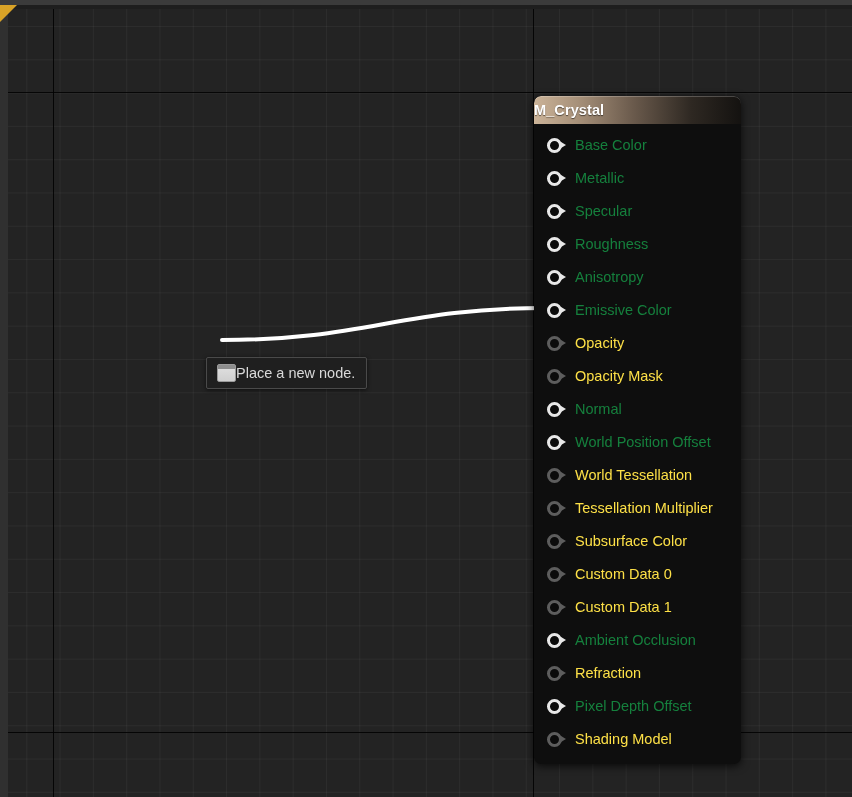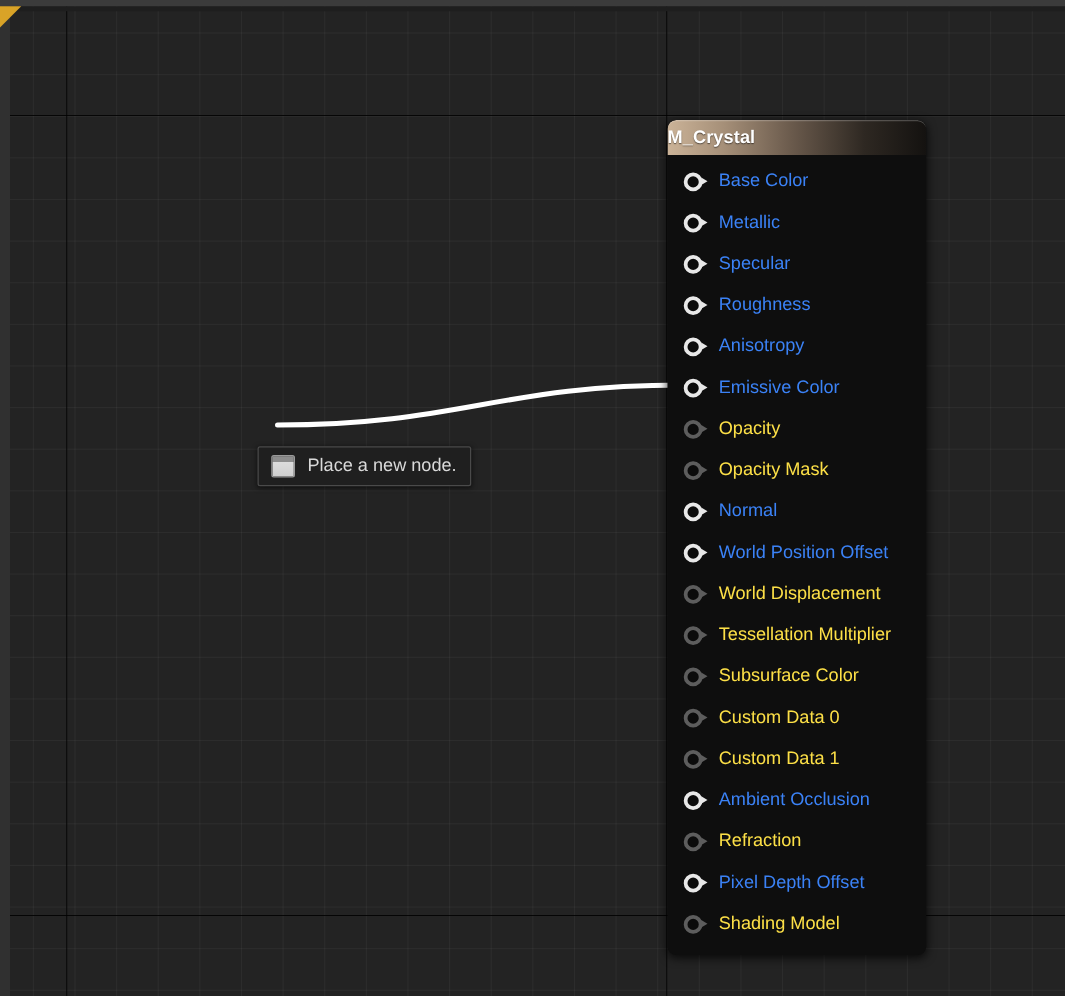--- a/index.html
+++ b/index.html
@@ -101,21 +101,21 @@
 
   
   #place-node-hint {
     position: absolute;
     left: 206px;
     top: 357px;
     height: 32px;
     box-sizing: border-box;
     display: flex;
     align-items: center;
-    gap: 10px;
+    gap: 0;
     padding: 0 11px 0 10px;
     background: #1f1f1f;
     border: 1px solid #4a4a4a;
     border-radius: 2px;
     z-index: 9;
     box-shadow: 0 1px 4px rgba(0,0,0,0.6);
   }
   .hint-icon {
     width: 19px;
     height: 18px;
@@ -205,21 +205,21 @@
     border-top: 3.5px solid transparent;
     border-bottom: 3.5px solid transparent;
   }
   .pin-row.disabled .pin-icon .ring {
     border-color: #5d5d5d;
   }
   .pin-row.disabled .pin-icon .arrow {
     border-left-color: #5d5d5d;
   }
   .pin-label {
-    color: #3b82f6;
+    color: #15803d;
     font-size: 14.5px;
     line-height: 1;
     white-space: nowrap;
     padding-left: 4px;
   }
   .pin-row.disabled .pin-label {
     color: #fde047;
   }
 </style>
 </head>
@@ -316,21 +316,21 @@
             <span class="ring"></span>
             <span class="arrow"></span>
           </span>
           <span class="pin-label">World Position Offset</span>
         </div>
         <div class="pin-row disabled">
           <span class="pin-icon">
             <span class="ring"></span>
             <span class="arrow"></span>
           </span>
-          <span class="pin-label">World Displacement</span>
+          <span class="pin-label">World Tessellation</span>
         </div>
         <div class="pin-row disabled">
           <span class="pin-icon">
             <span class="ring"></span>
             <span class="arrow"></span>
           </span>
           <span class="pin-label">Tessellation Multiplier</span>
         </div>
         <div class="pin-row disabled">
           <span class="pin-icon">

